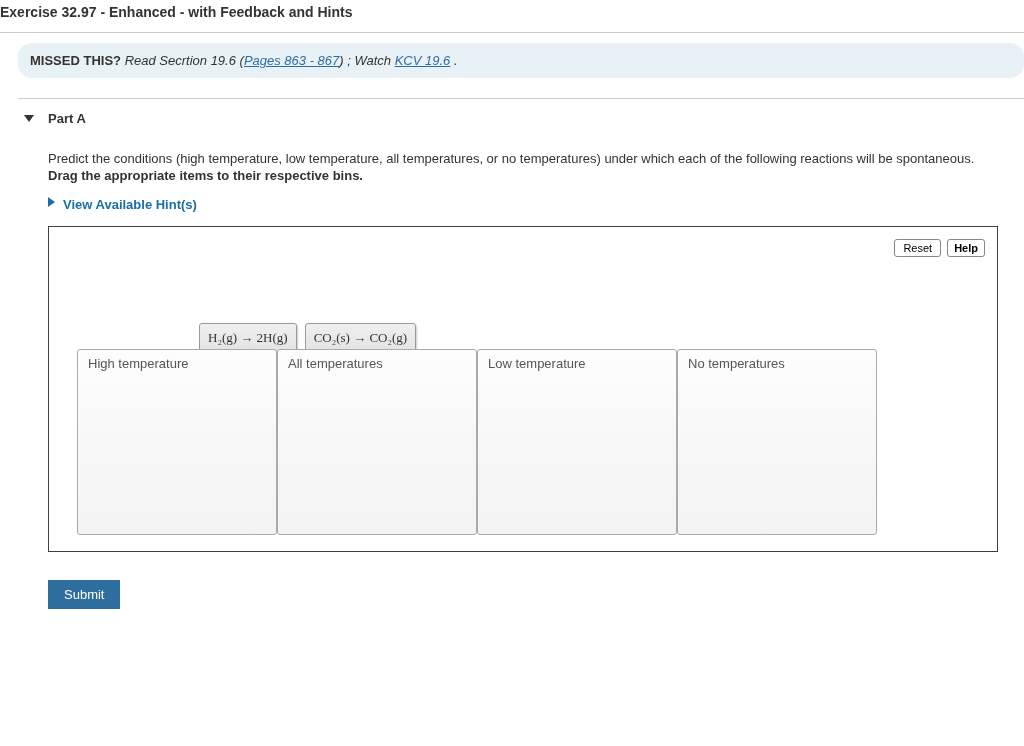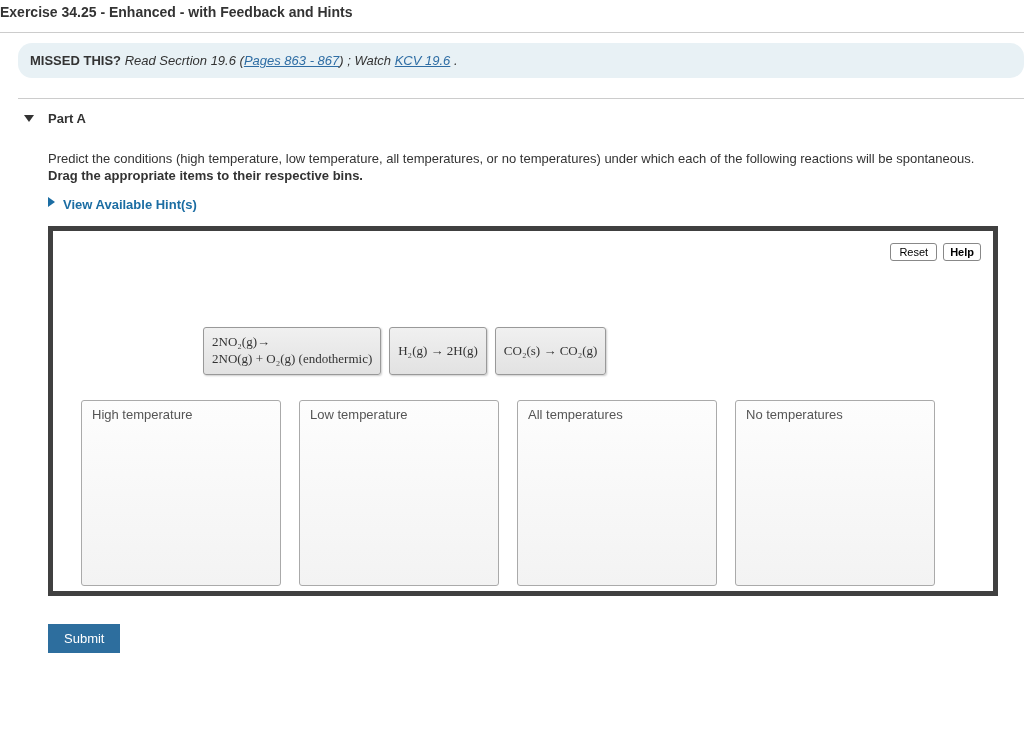--- a/index.html
+++ b/index.html
@@ -58,25 +58,25 @@
       margin-bottom: 14px;
     }
     .triangle-right-blue {
       width: 0; height: 0;
       border-top: 5px solid transparent;
       border-bottom: 5px solid transparent;
       border-left: 7px solid #1b6da3;
       margin-right: 8px;
     }
     .workspace {
-      border: 5px solid #404040;
+      border: 1px solid #404040;
       padding: 12px;
       position: relative;
       width: 950px;
-      height: 370px;
+      height: 326px;
     }
     .wk-buttons {
       position: absolute;
       right: 12px;
       top: 12px;
       display: flex;
       gap: 6px;
     }
     .wk-btn {
       border: 1px solid #888;
@@ -104,24 +104,23 @@
       font-size: 13px;
       box-shadow: 1px 1px 2px rgba(0,0,0,0.2);
       cursor: move;
       display: flex;
       flex-direction: column;
       justify-content: center;
       line-height: 1.3;
     }
     .bins-row {
       position: absolute;
-      bottom: 5px;
+      bottom: 16px;
       left: 28px;
       display: flex;
-      gap: 18px;
     }
     .bin {
       width: 200px;
       height: 186px;
       border: 1px solid #aaa;
       border-radius: 3px;
       background: linear-gradient(#fdfdfd, #f3f3f3);
       padding: 6px 10px;
       font-size: 13px;
       color: #555;
@@ -132,21 +131,21 @@
       border: none;
       padding: 7px 16px;
       font-size: 13px;
       margin-top: 28px;
       cursor: pointer;
     }
   </style>
 </head>
 <body>
 
-<div class="page-title">Exercise 34.25 - Enhanced - with Feedback and Hints</div>
+<div class="page-title">Exercise 32.97 - Enhanced - with Feedback and Hints</div>
 
 <div class="missed-banner">
   <span class="bold">MISSED THIS?</span>
   <span class="italic">
     <span>Read Secrtion 19.6 (</span><a href="#">Pages 863 - 867</a><span>) ; Watch </span><a href="#">KCV 19.6</a><span> .</span>
   </span>
 </div>
 
 <div class="part-container">
   <div class="part-header">
@@ -162,34 +161,30 @@
     </div>
 
     <div class="workspace">
       <div class="wk-buttons">
         <button class="wk-btn">Reset</button>
         <button class="wk-btn help">Help</button>
       </div>
 
       <div class="items-row">
         <div class="draggable-item">
-          <div>2NO₂(g)→</div>
-          <div>2NO(g) + O₂(g) (endothermic)</div>
-        </div>
-        <div class="draggable-item">
           <div>H₂(g) → 2H(g)</div>
         </div>
         <div class="draggable-item">
           <div>CO₂(s) → CO₂(g)</div>
         </div>
       </div>
 
       <div class="bins-row">
         <div class="bin">High temperature</div>
+        <div class="bin">All temperatures</div>
         <div class="bin">Low temperature</div>
-        <div class="bin">All temperatures</div>
         <div class="bin">No temperatures</div>
       </div>
     </div>
 
     <button class="submit-btn">Submit</button>
   </div>
 </div>
 
 </body></html>

